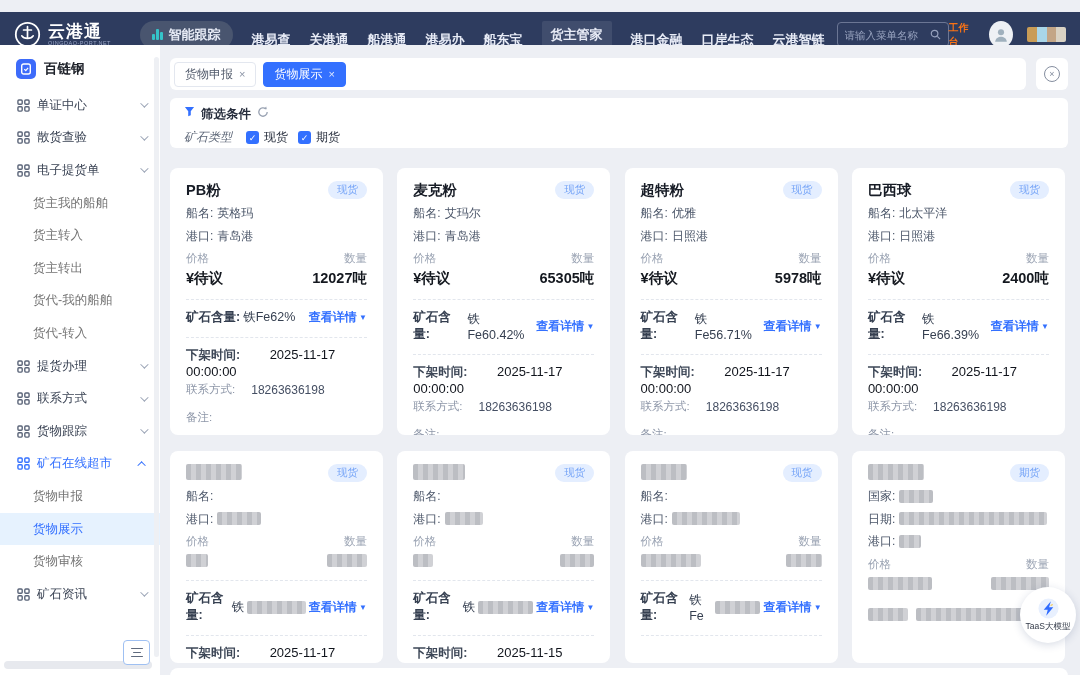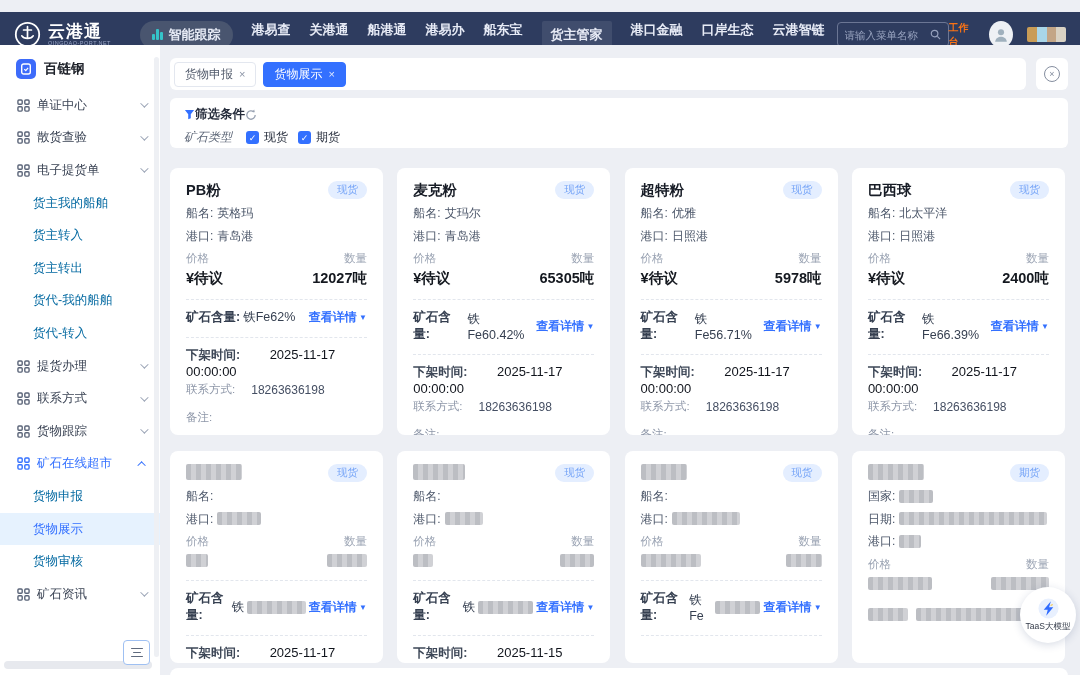--- a/index.html
+++ b/index.html
@@ -5,21 +5,21 @@
   * { margin:0; padding:0; box-sizing:border-box; }
   html,body { width:1080px; height:675px; overflow:hidden;
     font-family:"Liberation Sans","DejaVu Sans",sans-serif; background:#edeff4; }
 
   
   #navbar { position:absolute; left:0; top:12px; width:1080px; height:45px;
     background:#2e3c5f; display:flex; align-items:center; padding:0 14px; color:#e9edf7; }
   .logo { display:flex; align-items:center; gap:7px; min-width:118px; }
   .logo-txt .t1 { font-size:17px; font-weight:bold; color:#fff; letter-spacing:1px; line-height:17px;}
   .logo-txt .t2 { font-size:5.5px; color:#9aa6c6; letter-spacing:.5px; }
-  .nav-menu { display:flex; align-items:flex-start; gap:19px; margin-left:8px; }
+  .nav-menu { display:flex; align-items:flex-end; gap:19px; margin-left:8px; }
   .nav-item { font-size:13px; font-weight:bold; color:#e7ebf6; cursor:pointer; white-space:nowrap; }
   .nav-item.pill { background:#49556f; border-radius:14px; padding:5px 12px; display:flex; align-items:center; gap:6px;}
   .nav-item.hl { background:#404d6d; padding:5px 9px; border-radius:2px; }
   .bars { display:inline-flex; align-items:flex-end; gap:1.5px; height:11px; }
   .bars i { width:2.5px; background:#35c3c8; border-radius:1px; display:block;}
   .bars i:nth-child(1){height:6px;} .bars i:nth-child(2){height:11px;} .bars i:nth-child(3){height:8px;}
   .nav-search { margin-left:12px; width:112px; height:25px; border:1px solid #6b7694; border-radius:4px;
     display:flex; align-items:center; padding:0 7px; gap:4px; }
   .nav-search input { flex:1; min-width:0; background:transparent; border:none; outline:none;
     font-size:10.5px; color:#cfd6e6; font-family:inherit;}
@@ -34,21 +34,21 @@
 
   
   #sidebar { position:absolute; left:0; top:45px; width:160px; height:630px; background:#fff; }
   .side-head { display:flex; align-items:center; gap:8px; padding:14px 0 10px 16px; }
   .side-head .app-ic { width:20px; height:20px; border-radius:5px; background:#3d6bfa;
     display:flex; align-items:center; justify-content:center; }
   .side-head .app-t { font-size:13.5px; font-weight:bold; color:#20242c; }
   .side-row { height:32.6px; display:flex; align-items:center; padding:0 14px 0 17px;
     font-size:12.5px; color:#3a4354; cursor:pointer; position:relative;}
   .side-row .gicon { margin-right:7px; display:flex; color:#5a6478; }
-  .side-row.sub { padding-left:33px; color:#0369a1; }
+  .side-row.sub { padding-left:33px; color:#737373; }
   .side-row .chev { margin-left:auto; width:6px; height:6px; border-right:1.4px solid #9aa3b5;
     border-bottom:1.4px solid #9aa3b5; }
   .chev.down { transform:rotate(45deg) translateY(-2px); }
   .chev.up { transform:rotate(-135deg) translateY(-2px); }
   .side-row.active, .side-row.active .gicon { color:#3370ff; }
   .side-row.active .chev { border-color:#3370ff; }
   .side-row.selected { background:#e6f2fe; color:#3370ff; }
   .side-scroll-v { position:absolute; right:1px; top:12px; width:5px; height:600px;
     background:#eef0f4; border-radius:3px; }
   .side-scroll-h { position:absolute; left:4px; bottom:6px; width:148px; height:8px;
@@ -68,21 +68,21 @@
   .tab .x { font-size:11px; color:#8a93a5; }
   .tab.active { background:#3370ff; border-color:#3370ff; color:#fff; }
   .tab.active .x { color:#dfe9ff; }
   .closeall { position:absolute; left:876px; top:13px; width:32px; height:32px; background:#fff;
     border-radius:6px; display:flex; align-items:center; justify-content:center; cursor:pointer;}
   .closeall .cx { width:16px; height:16px; border:1.2px solid #858e9f; border-radius:50%;
     display:flex; align-items:center; justify-content:center; font-size:9px; color:#858e9f; }
 
   .filterbox { position:absolute; left:10px; top:53px; width:898px; height:50px; background:#fff;
     border-radius:6px; padding:8px 14px 0; }
-  .f-row1 { display:flex; align-items:center; }
+  .f-row1 { display:flex; align-items:flex-start; gap:6px; }
   .f-title { font-size:12.5px; font-weight:bold; color:#262d3c; }
   .f-row2 { display:flex; align-items:center; gap:10px; margin-top:6px; }
   .f-field { font-size:12px; color:#5a6475; margin-right:4px;font-style:italic;}
   .cbx { display:flex; align-items:center; gap:5px; font-size:12px; color:#262d3c; cursor:pointer;}
   .cbx .box { width:13px; height:13px; background:#3370ff; border-radius:3px; color:#fff;
     font-size:9px; display:flex; align-items:center; justify-content:center; }
 
   .grid { position:absolute; left:10px; top:123px; width:898px; display:flex; flex-wrap:wrap;
     column-gap:14.3px; row-gap:16px; }
   .card { width:213px; background:#fff; border-radius:8px; padding:13px 16px 0; height:267px; overflow:hidden;}

